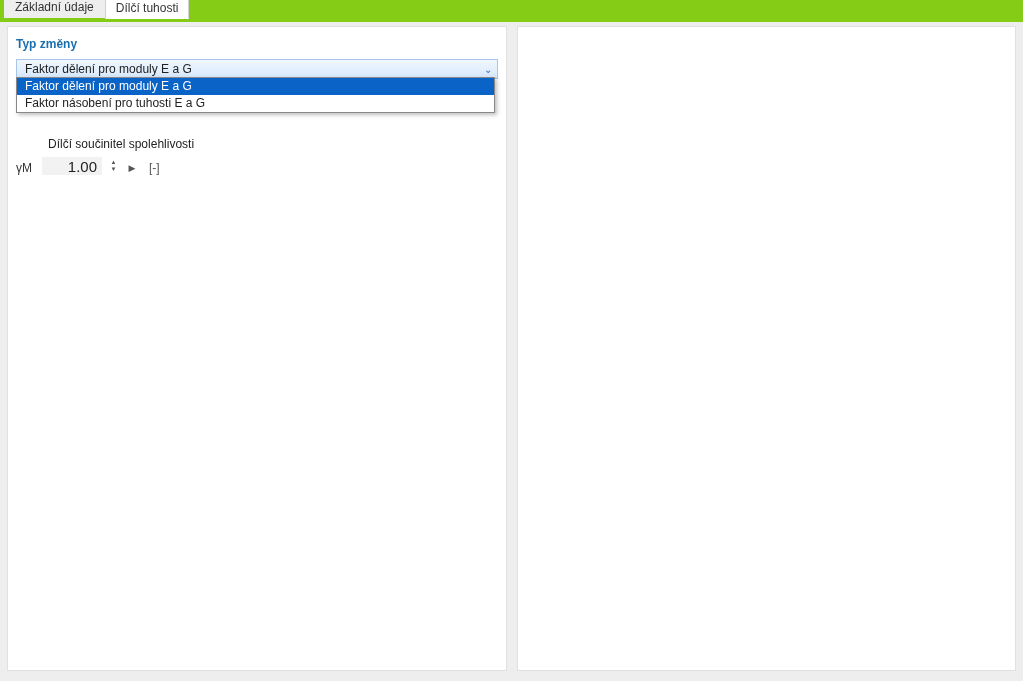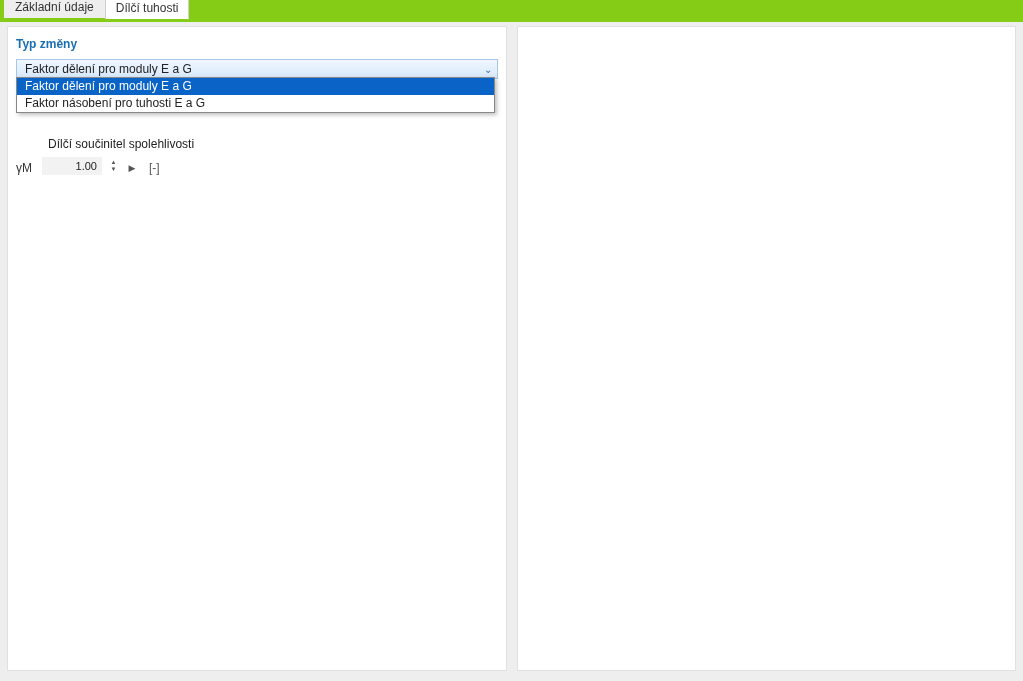--- a/index.html
+++ b/index.html
@@ -112,21 +112,21 @@
     width: 20px;
   }
   .num-input {
     width: 60px;
     height: 18px;
     border: 1px solid transparent;
     background: #f2f2f2;
     text-align: right;
     padding: 0 4px;
     font-family: inherit;
-    font-size: 11px;
+    font-size: 15px;
     color: #222;
   }
   .spinner {
     display: flex;
     flex-direction: column;
     width: 11px;
     height: 18px;
     justify-content: center;
   }
   .spinner .sp {

